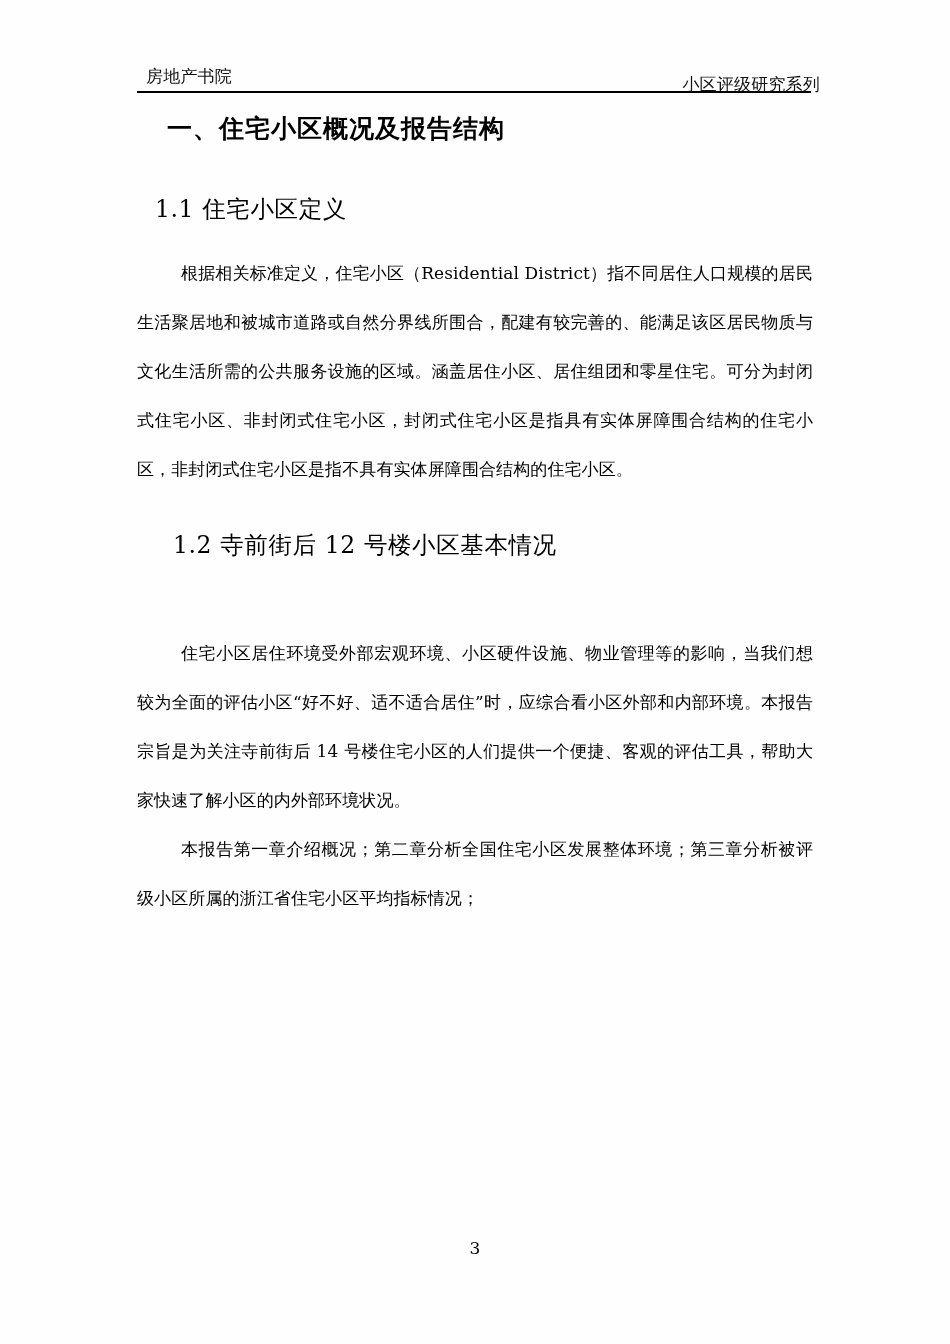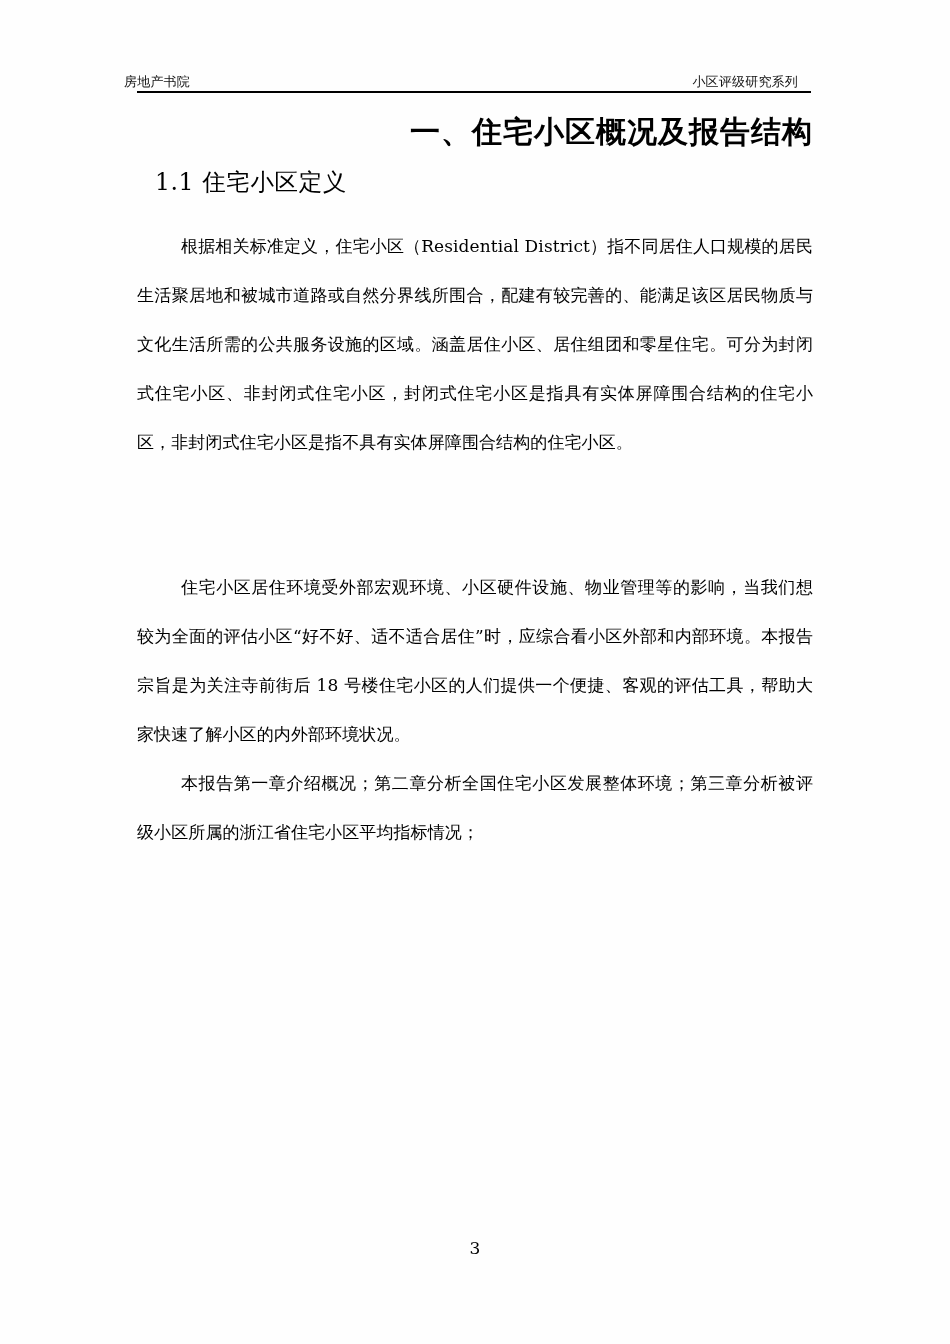--- a/index.html
+++ b/index.html
@@ -20,28 +20,27 @@
     position: absolute;
     left: 0; top: 0;
     width: 950px;
     height: 1344px;
     background: #fefefe;
   }
 
   
   .header {
     position: absolute;
-    left: 124px;
+    left: 146px;
     top: 66px;
     width: 674px;
     display: flex;
     justify-content: space-between;
-    align-items: flex-end;
     font-family: "DejaVu Sans", "Liberation Sans", sans-serif;
-    font-size: 13px;
+    font-size: 17px;
     letter-spacing: 0.2px;
     color: #111;
     line-height: 1.2;
   }
   .header-left  { white-space: nowrap; }
   .header-right { white-space: nowrap; margin-top: 8px; }
 
   .header-rule {
     position: absolute;
     left: 137px;
@@ -53,28 +52,27 @@
 
   
   .content {
     position: absolute;
     left: 137px;
     top: 112px;
     width: 676px;
   }
 
   .doc-title {
-    font-size: 30px;
+    font-size: 25px;
     font-weight: bold;
     letter-spacing: 1px;
     text-indent: 30px;
-    margin: 0 0 12px 0;
+    margin: 0 0 46px 0;
     line-height: 1.35;
     font-family: "DejaVu Serif", "Liberation Serif", serif;
-    text-align: right;
   }
 
   h2.section {
     font-size: 23.5px;
     font-weight: normal;
     letter-spacing: 0.6px;
     margin: 0 0 4px 0;
     text-indent: 18px;
     line-height: 1.5;
     font-family: "DejaVu Serif", "Liberation Serif", serif;
@@ -122,26 +120,27 @@
   <div class="content">
 
     <div class="doc-title">一、住宅小区概况及报告结构</div>
 
     <h2 class="section">1.1  住宅小区定义</h2>
     <div class="gap-s"></div>
     <p class="body">根据相关标准定义，住宅小区（Residential District）指不同居住人口规模的居民生活聚居地和被城市道路或自然分界线所围合，配建有较完善的、能满足该区居民物质与文化生活所需的公共服务设施的区域。涵盖居住小区、居住组团和零星住宅。可分为封闭式住宅小区、非封闭式住宅小区，封闭式住宅小区是指具有实体屏障围合结构的住宅小区，非封闭式住宅小区是指不具有实体屏障围合结构的住宅小区。</p>
 
     <div class="gap-l"></div>
 
+    <h2 class="section indent-more">1.2  寺前街后 12 号楼小区基本情况</h2>
     <div class="gap-s"></div>
 
     <div class="gap-m"></div>
 
     <div class="gap-s"></div>
-    <p class="body">住宅小区居住环境受外部宏观环境、小区硬件设施、物业管理等的影响，当我们想较为全面的评估小区“好不好、适不适合居住”时，应综合看小区外部和内部环境。本报告宗旨是为关注寺前街后 18 号楼住宅小区的人们提供一个便捷、客观的评估工具，帮助大家快速了解小区的内外部环境状况。</p>
+    <p class="body">住宅小区居住环境受外部宏观环境、小区硬件设施、物业管理等的影响，当我们想较为全面的评估小区“好不好、适不适合居住”时，应综合看小区外部和内部环境。本报告宗旨是为关注寺前街后 14 号楼住宅小区的人们提供一个便捷、客观的评估工具，帮助大家快速了解小区的内外部环境状况。</p>
     <p class="body">本报告第一章介绍概况；第二章分析全国住宅小区发展整体环境；第三章分析被评级小区所属的浙江省住宅小区平均指标情况；</p>
 
   </div>
 
   <div class="footer">
     <span>3</span>
   </div>
 
 </div>
 

